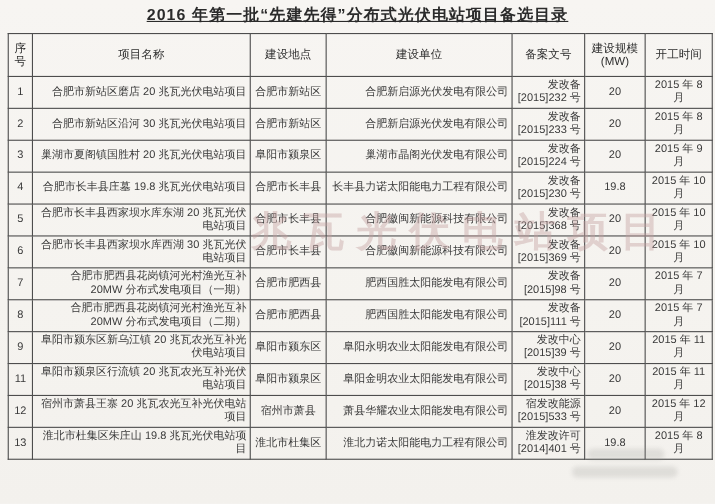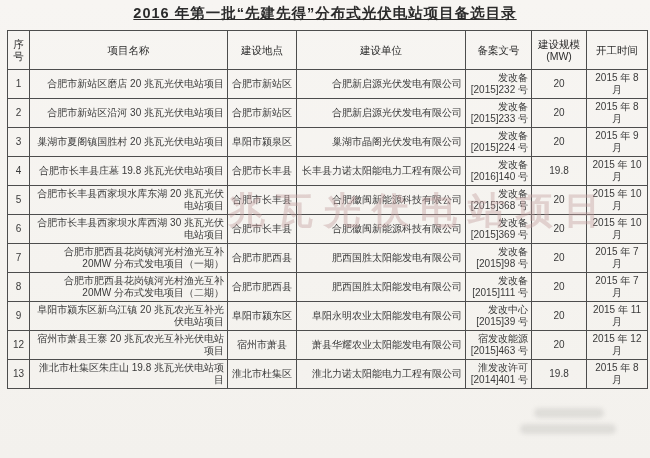--- a/index.html
+++ b/index.html
@@ -158,21 +158,21 @@
       <td class="c">20</td>
       <td class="c">2015 年 9 月</td>
     </tr>
         <tr class="data-row">
       <td class="c">4</td>
       <td class="l">合肥市长丰县庄墓 19.8 兆瓦光伏电站项目</td>
       <td class="c">合肥市长丰县</td>
       <td class="l">长丰县力诺太阳能电力工程有限公司</td>
       <td class="c doc-cell">
         <div>发改备</div>
-        <div>[2016]140 号</div>
+        <div>[2015]230 号</div>
       </td>
       <td class="c">19.8</td>
       <td class="c">2015 年 10 月</td>
     </tr>
         <tr class="data-row">
       <td class="c">5</td>
       <td class="l">合肥市长丰县西家坝水库东湖 20 兆瓦光伏电站项目</td>
       <td class="c">合肥市长丰县</td>
       <td class="l">合肥徽闽新能源科技有限公司</td>
       <td class="c doc-cell">
@@ -224,27 +224,39 @@
       <td class="c">阜阳市颍东区</td>
       <td class="l">阜阳永明农业太阳能发电有限公司</td>
       <td class="c doc-cell">
         <div>发改中心</div>
         <div>[2015]39 号</div>
       </td>
       <td class="c">20</td>
       <td class="c">2015 年 11 月</td>
     </tr>
         <tr class="data-row">
+      <td class="c">11</td>
+      <td class="l">阜阳市颍泉区行流镇 20 兆瓦农光互补光伏电站项目</td>
+      <td class="c">阜阳市颍泉区</td>
+      <td class="l">阜阳金明农业太阳能发电有限公司</td>
+      <td class="c doc-cell">
+        <div>发改中心</div>
+        <div>[2015]38 号</div>
+      </td>
+      <td class="c">20</td>
+      <td class="c">2015 年 11 月</td>
+    </tr>
+        <tr class="data-row">
       <td class="c">12</td>
       <td class="l">宿州市萧县王寨 20 兆瓦农光互补光伏电站项目</td>
       <td class="c">宿州市萧县</td>
       <td class="l">萧县华耀农业太阳能发电有限公司</td>
       <td class="c doc-cell">
         <div>宿发改能源</div>
-        <div>[2015]463 号</div>
+        <div>[2015]533 号</div>
       </td>
       <td class="c">20</td>
       <td class="c">2015 年 12 月</td>
     </tr>
         <tr class="data-row">
       <td class="c">13</td>
       <td class="l">淮北市杜集区朱庄山 19.8 兆瓦光伏电站项目</td>
       <td class="c">淮北市杜集区</td>
       <td class="l">淮北力诺太阳能电力工程有限公司</td>
       <td class="c doc-cell">

